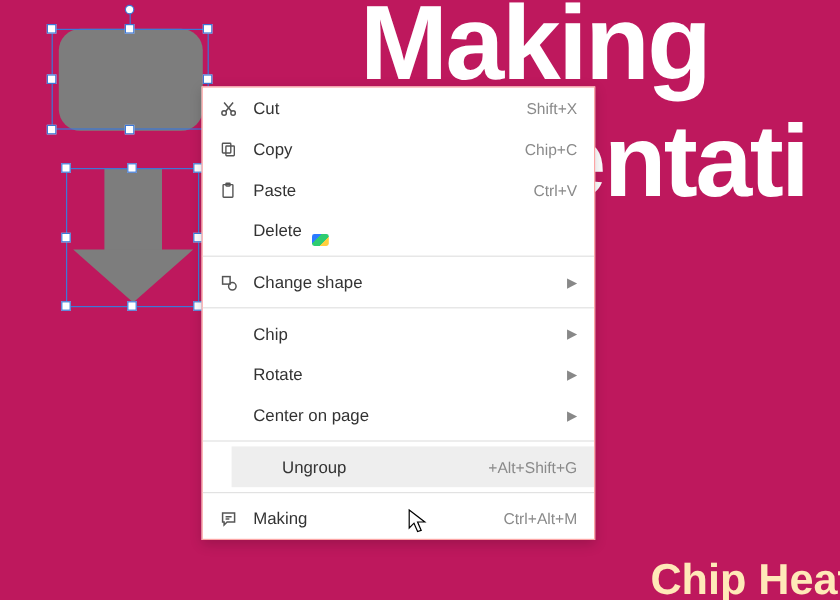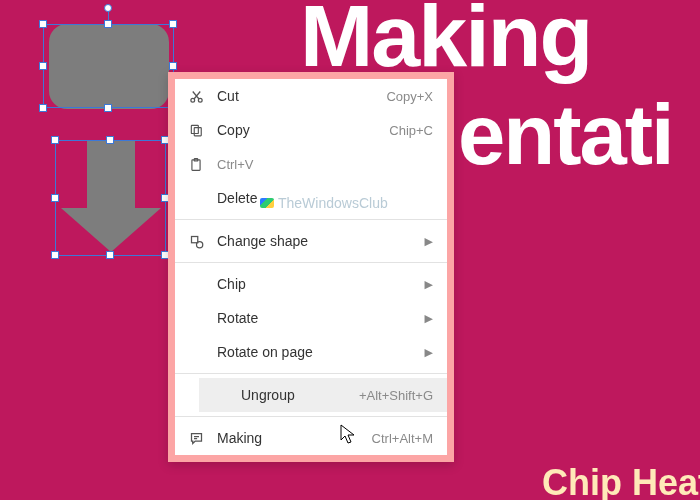--- a/index.html
+++ b/index.html
@@ -91,23 +91,23 @@
     }
     .rot-handle {
       position: absolute;
       width: 8px; height: 8px;
       background: #fff; border: 1px solid #3c78d8; border-radius: 50%;
     }
     .context-menu {
       position: absolute;
       top: 72px;
       left: 168px;
-      width: 286px;
+      width: 328px;
       background: #fff;
-      border: 7px solid #fca5a5;
+      border: 1px solid #fca5a5;
       box-shadow: 0 3px 10px rgba(0,0,0,.18);
       font-size: 14px;
       color: #333;
     }
     .menu-item {
       display: flex;
       align-items: center;
       height: 34px;
       padding: 0 14px 0 12px;
       cursor: default;
@@ -199,39 +199,40 @@
   <div class="context-menu">
     <div class="menu-item">
       <span class="menu-icon">
         <svg width="15" height="15" viewBox="0 0 24 24" fill="none" stroke="#555" stroke-width="2">
             <circle cx="6" cy="18" r="3"></circle>
             <circle cx="18" cy="18" r="3"></circle>
             <path d="M8 16 L18 4 M16 16 L6 4"></path>
           </svg>
       </span>
       <span class="menu-label">Cut</span>
-      <span class="menu-shortcut">Copy+X</span>
+      <span class="menu-shortcut">Shift+X</span>
     </div>
     <div class="menu-item">
       <span class="menu-icon">
         <svg width="14" height="14" viewBox="0 0 24 24" fill="none" stroke="#555" stroke-width="2">
             <rect x="4" y="4" width="12" height="14" rx="1"></rect>
             <rect x="9" y="8" width="12" height="14" rx="1"></rect>
           </svg>
       </span>
       <span class="menu-label">Copy</span>
       <span class="menu-shortcut">Chip+C</span>
     </div>
     <div class="menu-item">
       <span class="menu-icon">
         <svg width="14" height="15" viewBox="0 0 24 24" fill="none" stroke="#555" stroke-width="2">
             <rect x="5" y="4" width="14" height="18" rx="1"></rect>
             <rect x="9" y="2" width="6" height="4" rx="1"></rect>
           </svg>
       </span>
+      <span class="menu-label">Paste</span>
       <span class="menu-shortcut">Ctrl+V</span>
     </div>
     <div class="menu-item">
       <span class="menu-icon"></span>
       <span class="menu-label">Delete</span>
     </div>
 
     <div class="menu-sep"></div>
 
     <div class="menu-item">
@@ -252,21 +253,21 @@
       <span class="menu-label">Chip</span>
       <span class="menu-arrow">▶</span>
     </div>
     <div class="menu-item">
       <span class="menu-icon"></span>
       <span class="menu-label">Rotate</span>
       <span class="menu-arrow">▶</span>
     </div>
     <div class="menu-item">
       <span class="menu-icon"></span>
-      <span class="menu-label">Rotate on page</span>
+      <span class="menu-label">Center on page</span>
       <span class="menu-arrow">▶</span>
     </div>
 
     <div class="menu-sep"></div>
 
     <div class="menu-item hovered">
       <span class="menu-icon"></span>
       <span class="menu-label">Ungroup</span>
       <span class="menu-shortcut">+Alt+Shift+G</span>
     </div>
@@ -280,19 +281,18 @@
             <path d="M8 9h8M8 12h5"></path>
           </svg>
       </span>
       <span class="menu-label">Making</span>
       <span class="menu-shortcut">Ctrl+Alt+M</span>
     </div>
   </div>
 
   <div class="watermark">
     <span class="wm-flag"></span>
-    <span>TheWindowsClub</span>
   </div>
 
   <svg class="cursor" viewBox="0 0 16 22">
     <path d="M1 1 L1 16 L5 12 L8 19 L11 18 L8 11 L14 11 Z" fill="#fff" stroke="#000" stroke-width="1"></path>
   </svg>
 </div>
 
 </body></html>

